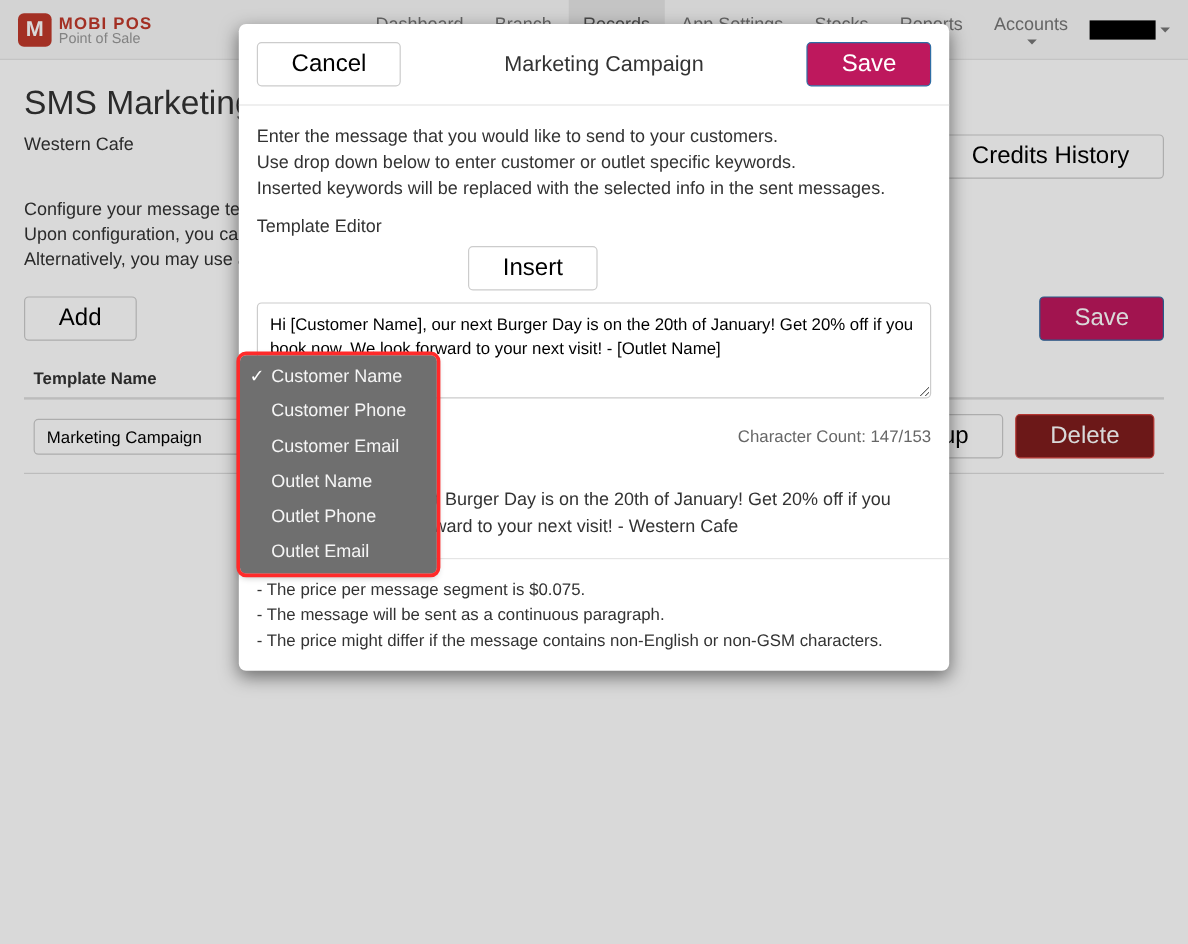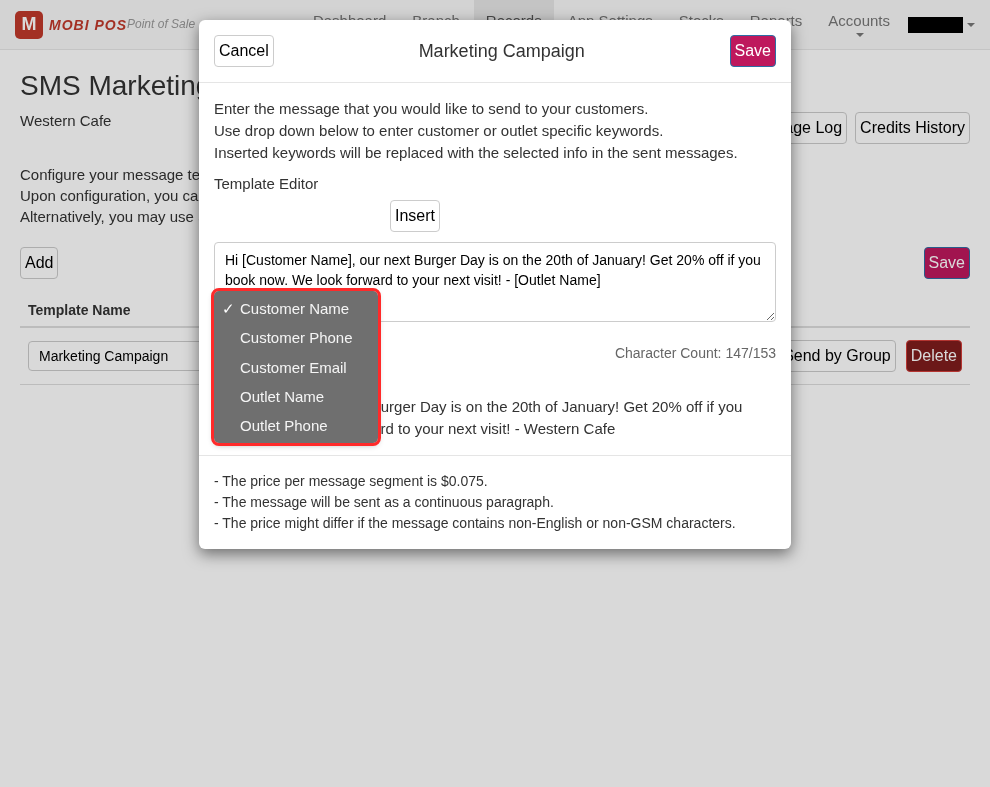--- a/index.html
+++ b/index.html
@@ -35,23 +35,22 @@
     border-radius: 5px;
     display: flex;
     align-items: center;
     justify-content: center;
     color: #fff;
     font-weight: bold;
     font-size: 18px;
   }
   .brand-text {
     display: flex;
-    flex-direction: row;
+    flex-direction: column;
     line-height: 1;
-    font-style: italic;
   }
   .brand-title {
     color: #c0392b;
     font-weight: bold;
     font-size: 14px;
     letter-spacing: 1px;
   }
   .brand-sub {
     color: #999;
     font-size: 12px;
@@ -111,22 +110,22 @@
     margin-bottom: 20px;
   }
   .toolbar-row {
     display: flex;
     justify-content: space-between;
     align-items: flex-start;
     margin-bottom: 15px;
   }
   .btn {
     display: inline-block;
-    padding: 6px 4px;
-    font-size: 16px;
+    padding: 6px 28px;
+    font-size: 20px;
     border-radius: 4px;
     border: 1px solid #ccc;
     background: #fff;
     cursor: pointer;
   }
   .btn-primary {
     background: #be185d;
     border-color: #2e6da4;
     color: #fff;
   }
@@ -243,21 +242,21 @@
     margin-bottom: 6px;
   }
   .preview-text {
     font-size: 15px;
     line-height: 1.45;
   }
   
   .dropdown-menu {
     position: absolute;
     top: 208px;
-    left: 15px;
+    left: 1px;
     width: 164px;
     background: #6f6f6f;
     border-radius: 5px;
     padding: 3px 0;
     z-index: 100;
     box-shadow: 0 2px 6px rgba(0,0,0,0.3);
     outline: 3px solid #ff2a2a;
     outline-offset: 0px;
   }
   .dropdown-item {
@@ -368,20 +367,21 @@
       <div class="preview-label">Message Preview</div>
       <div class="preview-text">Hi John Peter, our next Burger Day is on the 20th of January! Get 20% off if you book now. We look forward to your next visit! - Western Cafe</div>
 
       
       <div class="dropdown-menu" id="dropdown-menu">
           <div class="dropdown-item selected">Customer Name</div>
           <div class="dropdown-item">Customer Phone</div>
           <div class="dropdown-item">Customer Email</div>
           <div class="dropdown-item">Outlet Name</div>
           <div class="dropdown-item">Outlet Phone</div>
+          <div class="dropdown-item">Outlet Email</div>
         </div>
     </div>
     <div class="modal-footer">
       <div>- The price per message segment is $0.075.</div>
       <div>- The message will be sent as a continuous paragraph.</div>
       <div>- The price might differ if the message contains non-English or non-GSM characters.</div>
     </div>
   </div>
 </div>
 

